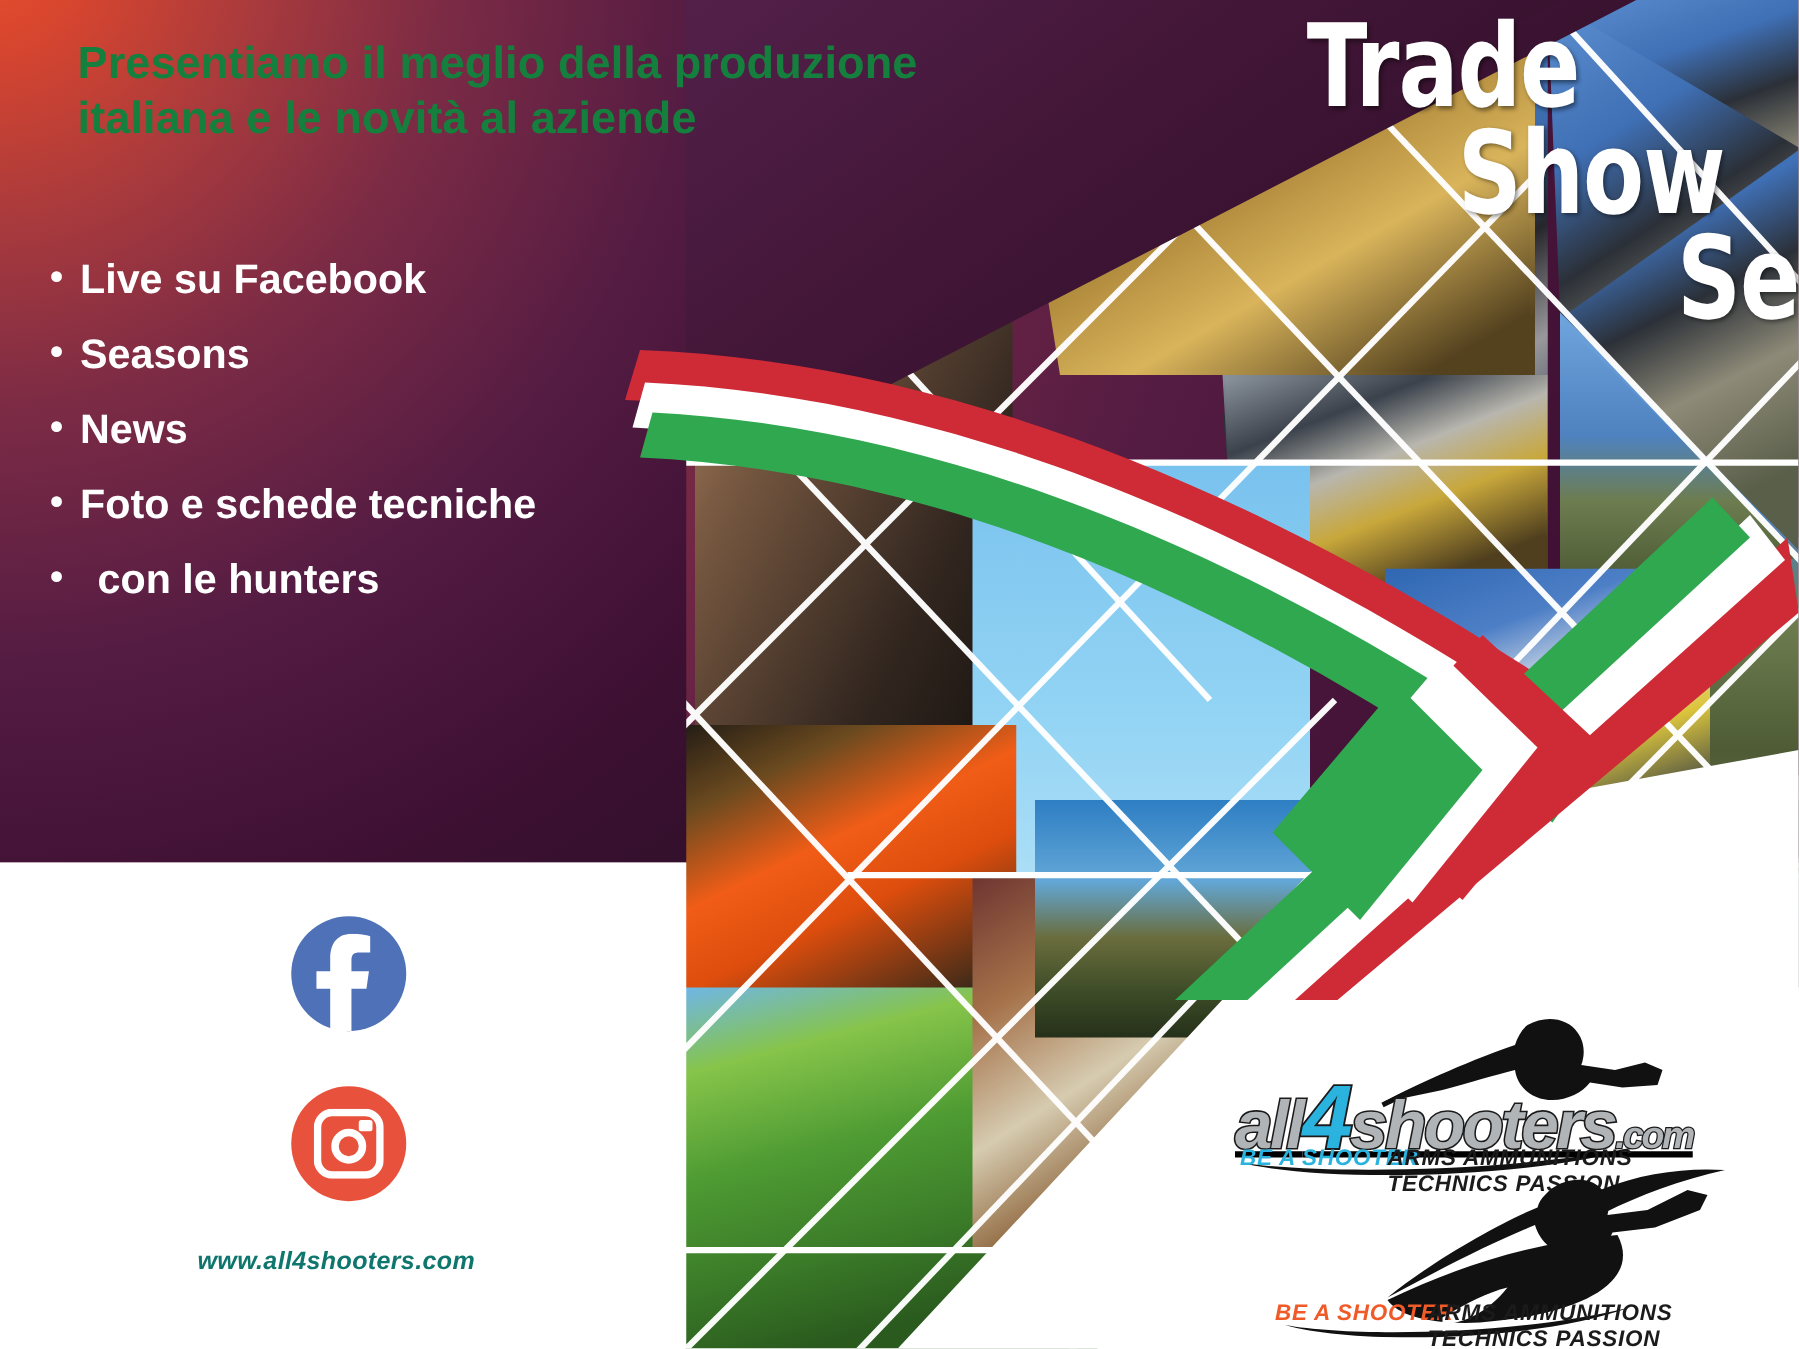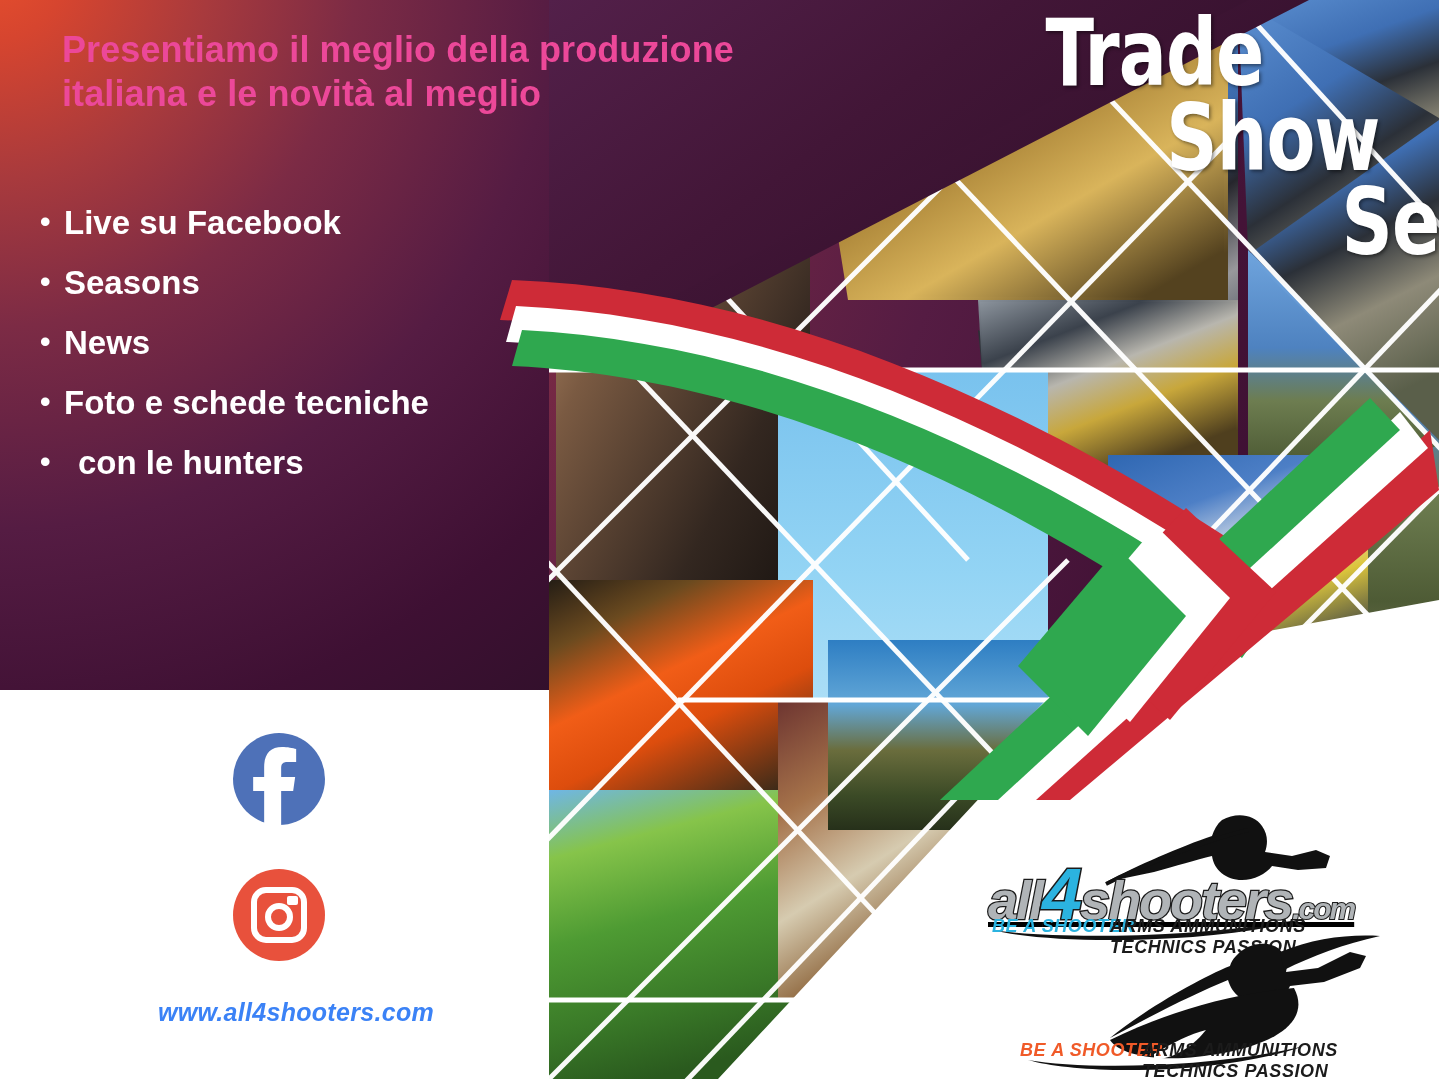--- a/index.html
+++ b/index.html
@@ -15,21 +15,21 @@
   }
   .purple-panel::after{
     
     content:"";position:absolute;inset:0;
     background:linear-gradient(115deg, rgba(230,80,40,.18) 0%, rgba(0,0,0,0) 42%);
   }
 
   
   .intro{
     position:absolute;left:62px;top:28px;width:700px;
-    color:#ec4899;font-size:36px;line-height:1.22;font-weight:600;
+    color:#15803d;font-size:36px;line-height:1.22;font-weight:600;
     letter-spacing:.1px;
   }
   .intro .l2{display:block;}
 
   .bullets{position:absolute;left:40px;top:204px;width:520px;color:#fff;}
   .bullet{display:flex;align-items:flex-start;margin-bottom:21px;font-size:33px;line-height:1.18;font-weight:600;}
   .bullet .dot{flex:0 0 auto;width:24px;font-size:30px;line-height:1.2;}
   .bullet .txt{flex:1 1 auto;}
   .bullet .txt .cont{display:block;padding-left:14px;}
 
@@ -61,21 +61,21 @@
   
   .social{position:absolute;left:233px;top:733px;}
   .icon-circle{width:92px;height:92px;border-radius:50%;position:relative;}
   .fb{background:#4e71b8;}
   .ig{background:#e8513c;margin-top:44px;}
   .fb-f{position:absolute;left:50%;top:14px;transform:translateX(-58%);}
   .ig-cam{position:absolute;left:50%;top:50%;transform:translate(-50%,-50%);}
 
   .url{
     position:absolute;left:158px;top:998px;
-    color:#3b82f6;font-size:25px;font-style:italic;font-weight:600;
+    color:#0f766e;font-size:20px;font-style:italic;font-weight:600;
     font-family:"Liberation Sans",sans-serif;letter-spacing:.3px;
   }
 
   
   .logo{position:absolute;}
   .logo-shooters{left:986px;top:812px;width:360px;height:130px;}
   .logo-hunters{left:1014px;top:934px;width:370px;height:136px;}
 
   .wordmark{position:relative;font-weight:bold;font-style:italic;white-space:nowrap;
             font-family:"Liberation Sans",sans-serif;}
@@ -296,21 +296,21 @@
       <path d="M470,520 L900,118 L930,150 L528,520 Z" fill="#2fa84f"></path>
 
       <path d="M716,228 L806,312 L700,440 L600,350 Z" fill="#ce2b37"></path>
       <path d="M686,246 L760,318 L660,442 L582,368 Z" fill="#ffffff"></path>
       <path d="M648,268 L716,336 L618,456 L548,386 Z" fill="#2fa84f"></path>
     </svg>
   </div>
 
   <div class="intro">
     <span>Presentiamo il meglio della produzione</span>
-    <span class="l2">italiana e le novità al meglio</span>
+    <span class="l2">italiana e le novità al aziende</span>
   </div>
 
   <div class="bullets">
     <div class="bullet">
       <span class="dot">•</span>
       <span class="txt"><span>Live su Facebook</span></span>
     </div>
     <div class="bullet">
       <span class="dot">•</span>
       <span class="txt"><span>Seasons</span></span>

